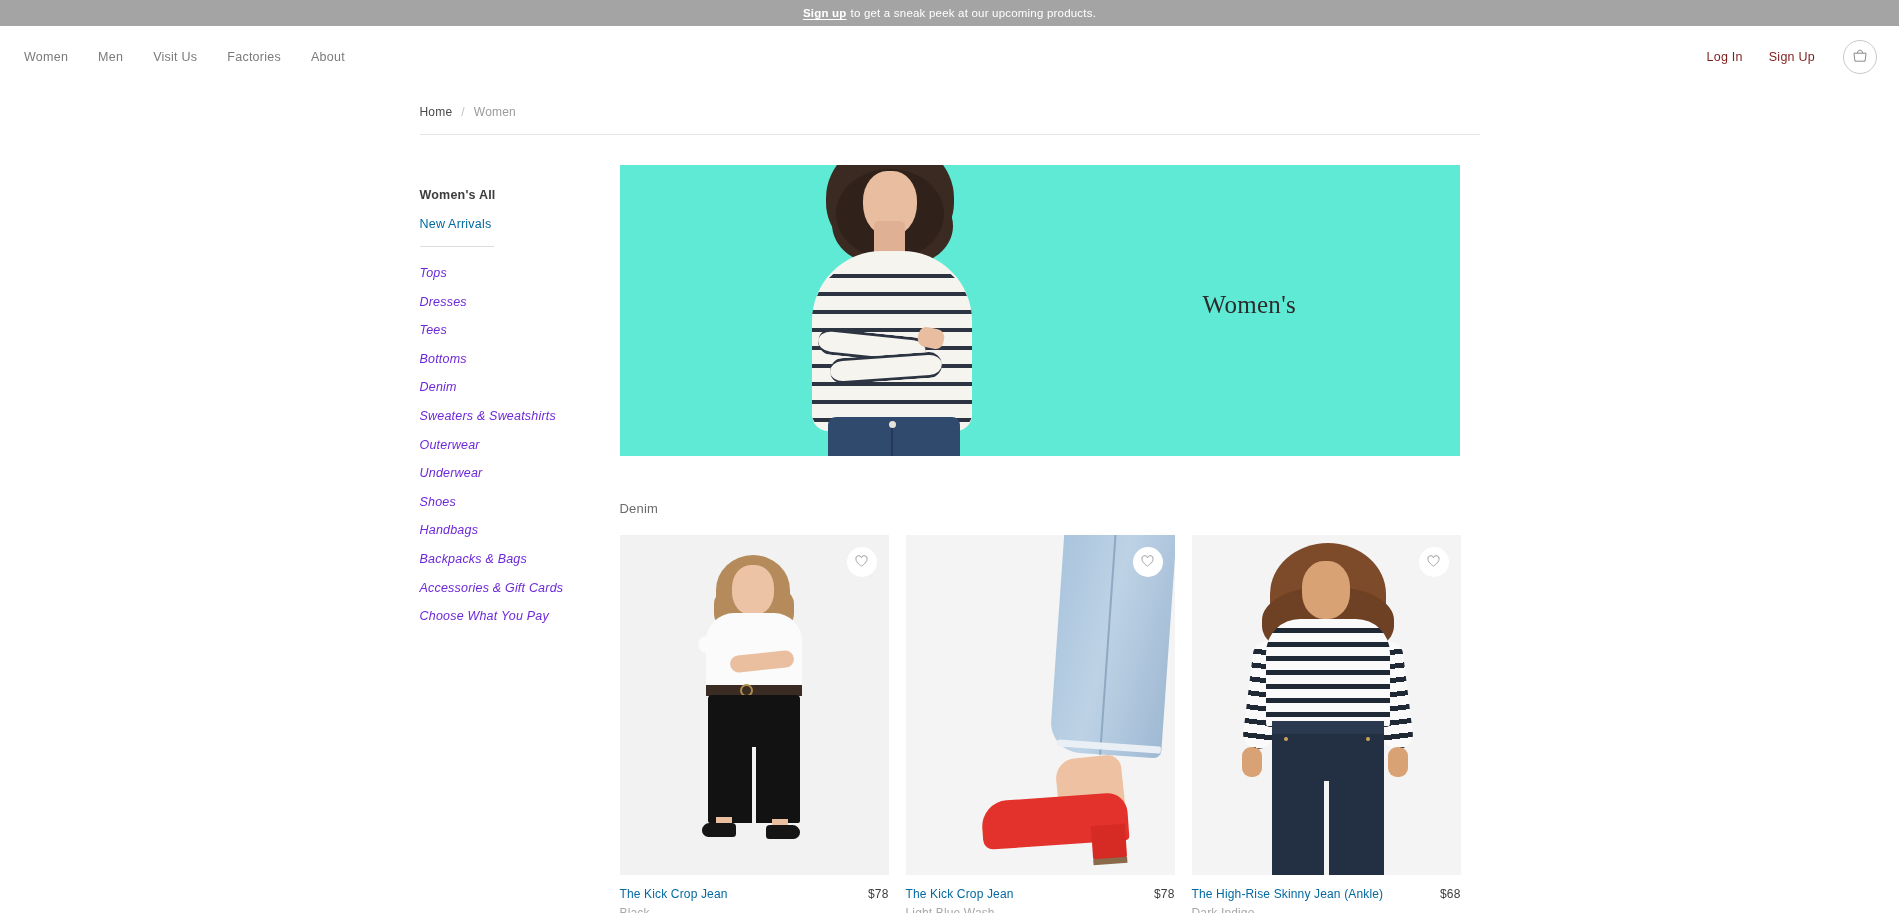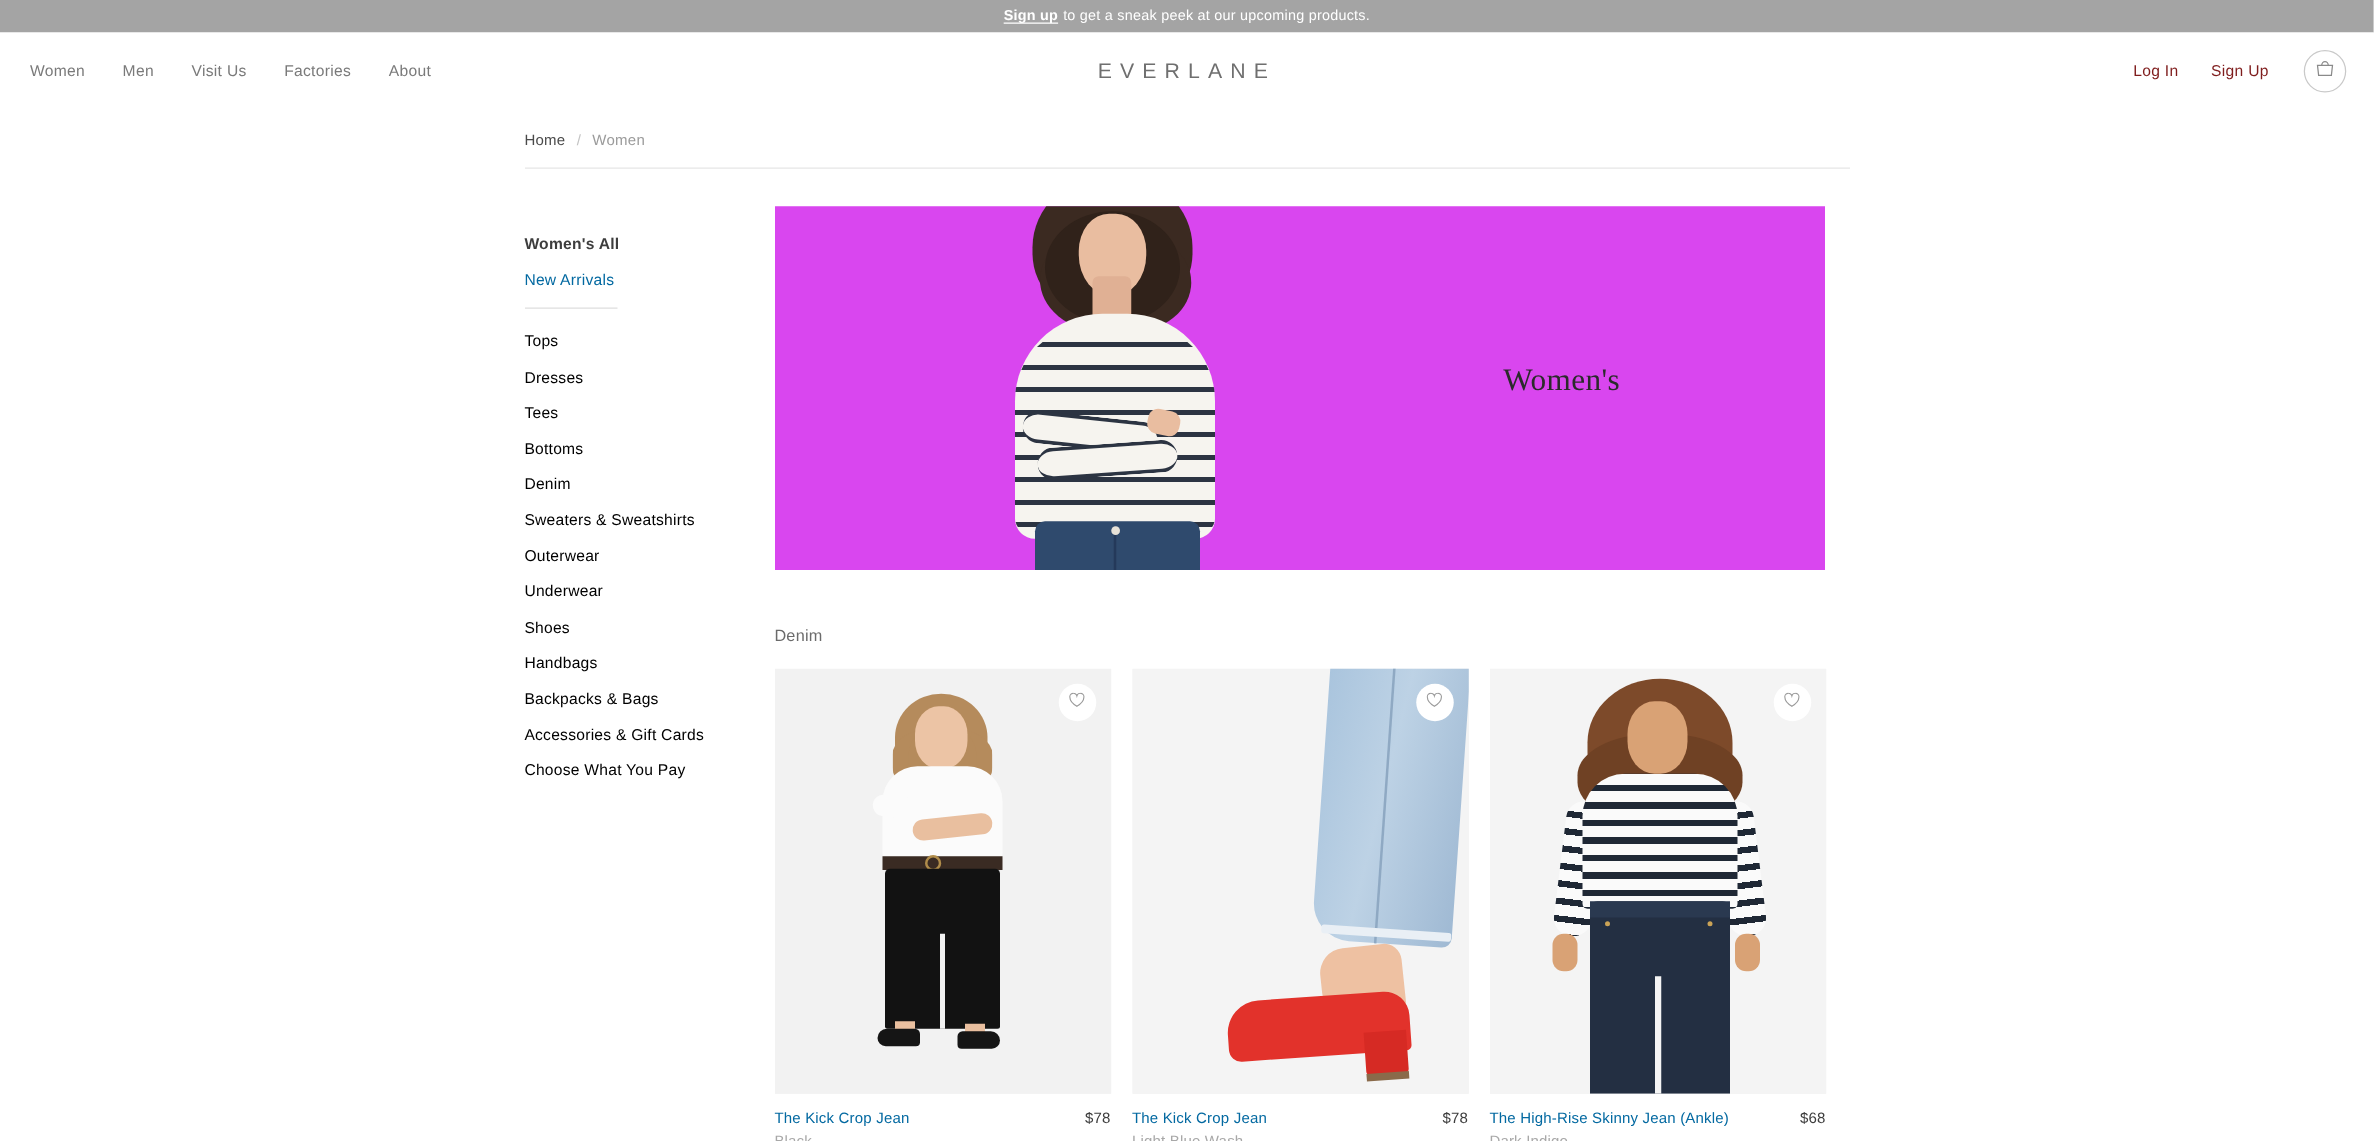--- a/index.html
+++ b/index.html
@@ -132,34 +132,35 @@
     cursor: pointer;
   }
   .side hr {
     border: none;
     border-top: 1px solid #dedede;
     width: 74px;
     margin: 7px 0 19px 0;
   }
   .side .cat {
     font-size: 12.5px;
-    color: #000000;
+    color: #6d28d9;
     letter-spacing: .2px;
     margin-bottom: 14.6px;
     cursor: pointer;
+    font-style: italic;
   }
 
   
   .rightcol { flex: 1; padding-left: 0; }
 
   
   .hero {
     width: 840px;
     height: 291px;
-    background: #d946ef;
+    background: #5eead4;
     position: relative;
     overflow: hidden;
   }
   .hero-title {
     position: absolute;
     left: 583px;
     top: 126px;
     font-family: "Liberation Serif", serif;
     font-size: 25px;
     color: #2b2b2b;
@@ -332,21 +333,20 @@
 
 <header class="site">
   <nav class="primary">
     <a href="#">Women</a>
     <a href="#">Men</a>
     <a href="#">Visit Us</a>
     <a href="#">Factories</a>
     <a href="#">About</a>
   </nav>
 
-  <div class="brand">EVERLANE</div>
 
   <div class="header-right">
     <a href="#">Log In</a>
     <a href="#">Sign Up</a>
     <div class="bag-btn">
       <span>
         <svg width="16" height="15" viewBox="0 0 16 15" fill="none">
           <path d="M2 5.2h12l-.9 8H2.9L2 5.2z" stroke="#8a8a8a" stroke-width="1" fill="none"></path>
           <path d="M5.4 5.2c0-1.7 1.2-3 2.6-3s2.6 1.3 2.6 3" stroke="#8a8a8a" stroke-width="1" fill="none"></path>
         </svg>

